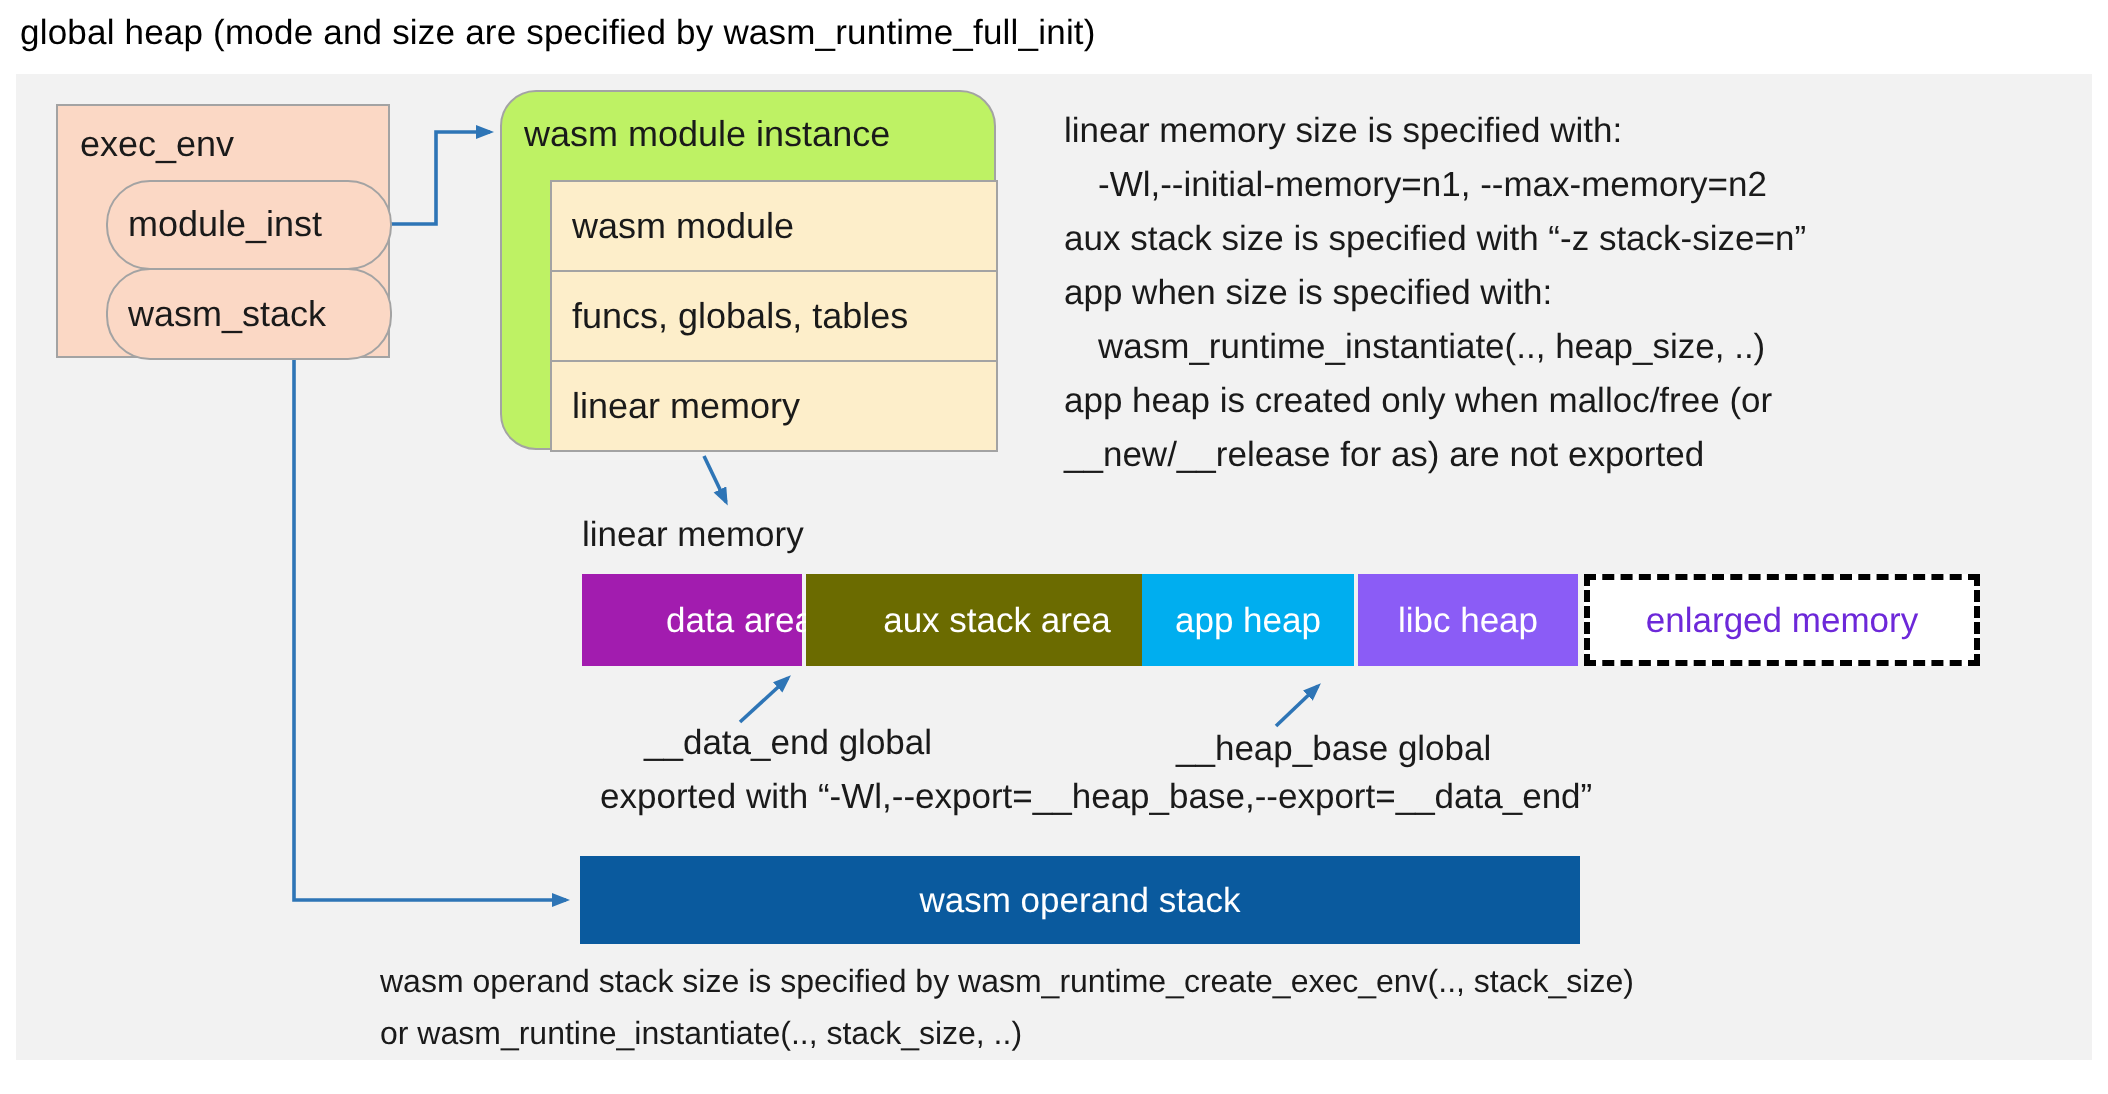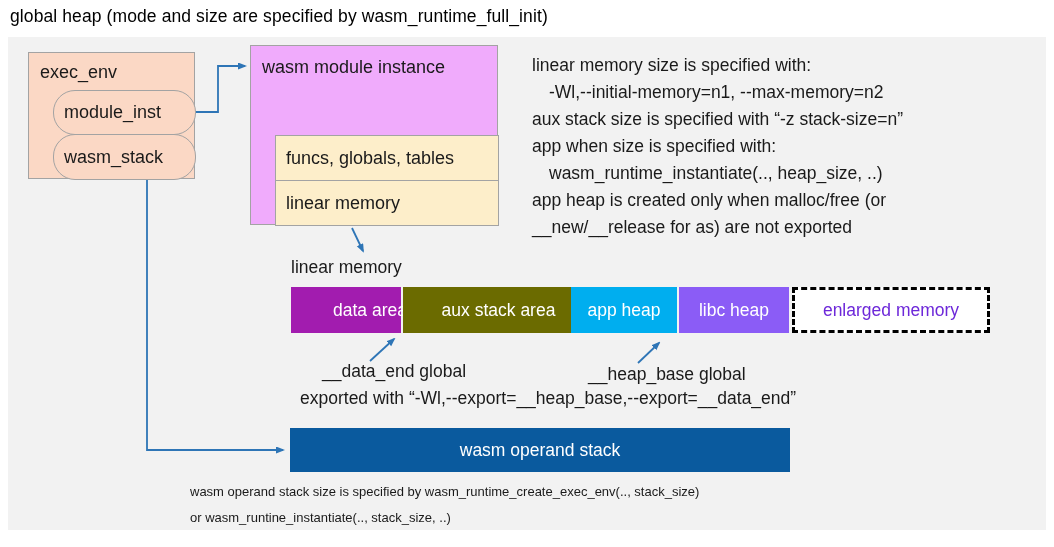--- a/index.html
+++ b/index.html
@@ -21,21 +21,21 @@
   .inner-box{
     position:absolute;box-sizing:border-box;border:1px solid #a3a3a3;
     font-size:18px;color:#1a1a1a;display:flex;align-items:center;padding-left:10px;
   }
   .exec-env{left:28px;top:52px;width:167px;height:127px;background:#fbd8c5;}
   .exec-env .box-header{top:9px;}
   .exec-env .inner-box{left:24px;width:143px;background:#fbd8c5;border-radius:22px;}
   .exec-row-0{top:37px;height:45px;}
   .exec-row-1{top:81px;height:46px;}
 
-  .mod-inst{left:250px;top:45px;width:248px;height:180px;background:#f0abfc;}
+  .mod-inst{left:250px;top:45px;width:248px;height:180px;background:#bef264;border-radius:18px;}
   .mod-inst .box-header{top:11px;}
   .mod-inst .inner-box{left:24px;width:224px;background:#fdeeca;}
   .mi-row-0{top:44px;height:46px;}
   .mi-row-1{top:89px;height:46px;}
   .mi-row-2{top:134px;height:46px;}
 
   
   .notes-right{position:absolute;left:532px;top:52px;font-size:17.5px;line-height:27px;color:#1a1a1a;}
   .notes-right .indent{padding-left:17px;}
 
@@ -59,21 +59,21 @@
   .sym-heap-base{left:588px;top:364px;}
   .sym-export{left:300px;top:388px;}
 
   
   .operand-bar{
     position:absolute;left:290px;top:428px;width:500px;height:44px;
     display:flex;align-items:center;justify-content:center;
     font-size:17.5px;color:#fff;
   }
 
-  .notes-bottom{position:absolute;left:190px;top:479px;font-size:13px;line-height:26px;color:#1a1a1a;}
+  .notes-bottom{position:absolute;left:190px;top:479px;font-size:16px;line-height:26px;color:#1a1a1a;}
 </style>
 </head>
 <body>
 
 <div class="page">
 
   <div class="title">global heap (mode and size are specified by wasm_runtime_full_init)</div>
 
   <div class="panel"></div>
 
@@ -91,20 +91,21 @@
   </svg>
 
   <div class="box exec-env">
     <div class="box-header">exec_env</div>
     <div class="inner-box exec-row-0">module_inst</div>
     <div class="inner-box exec-row-1">wasm_stack</div>
   </div>
 
   <div class="box mod-inst">
     <div class="box-header">wasm module instance</div>
+    <div class="inner-box mi-row-0">wasm module</div>
     <div class="inner-box mi-row-1">funcs, globals, tables</div>
     <div class="inner-box mi-row-2">linear memory</div>
   </div>
 
   <div class="notes-right">
     <div>linear memory size is specified with:</div>
     <div class="indent">-Wl,--initial-memory=n1, --max-memory=n2</div>
     <div>aux stack size is specified with “-z stack-size=n”</div>
     <div>app when size is specified with:</div>
     <div class="indent">wasm_runtime_instantiate(.., heap_size, ..)</div>

